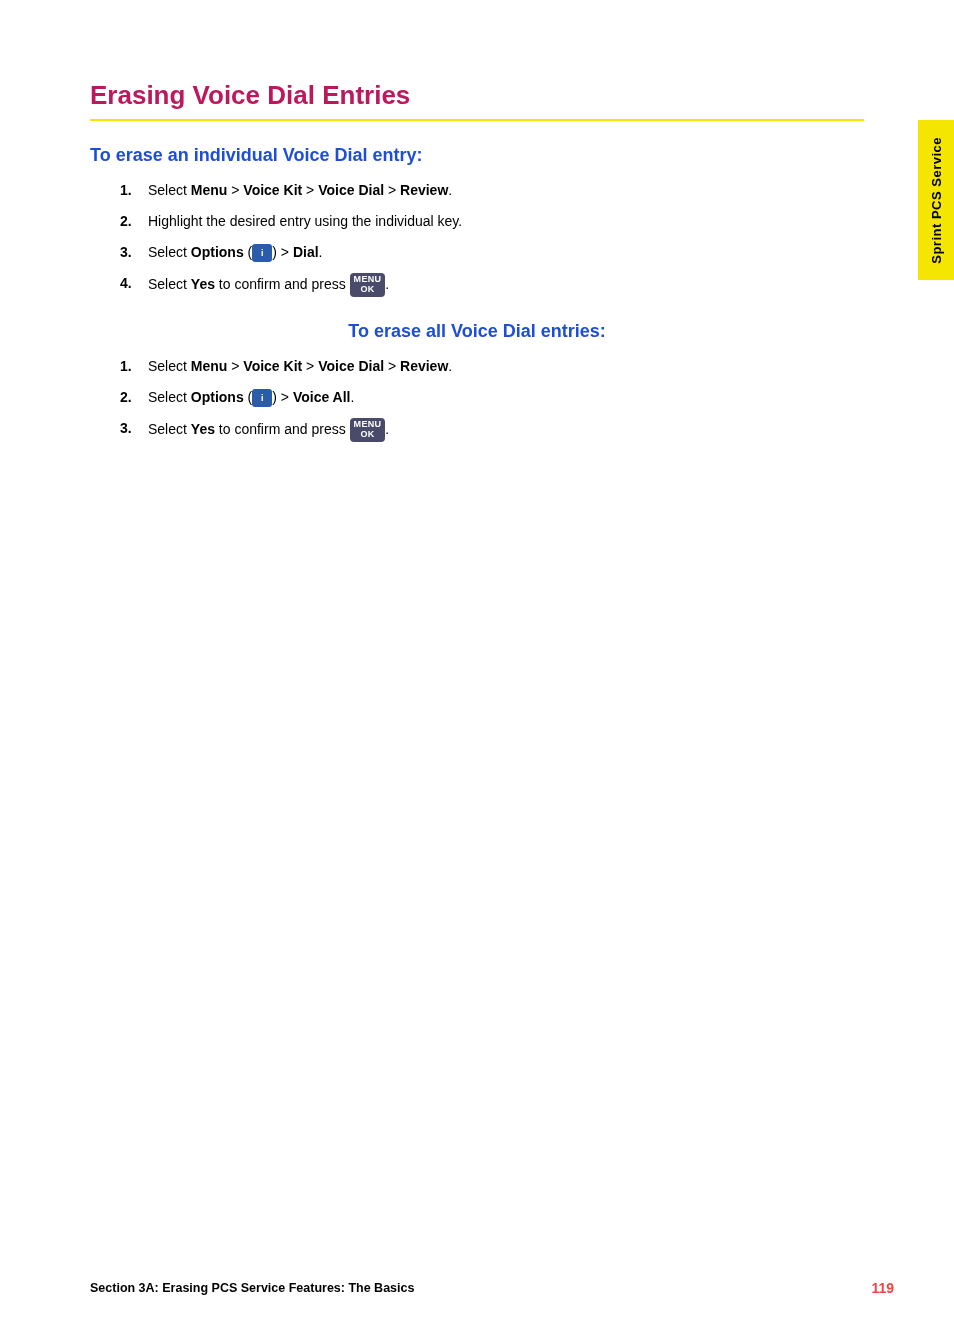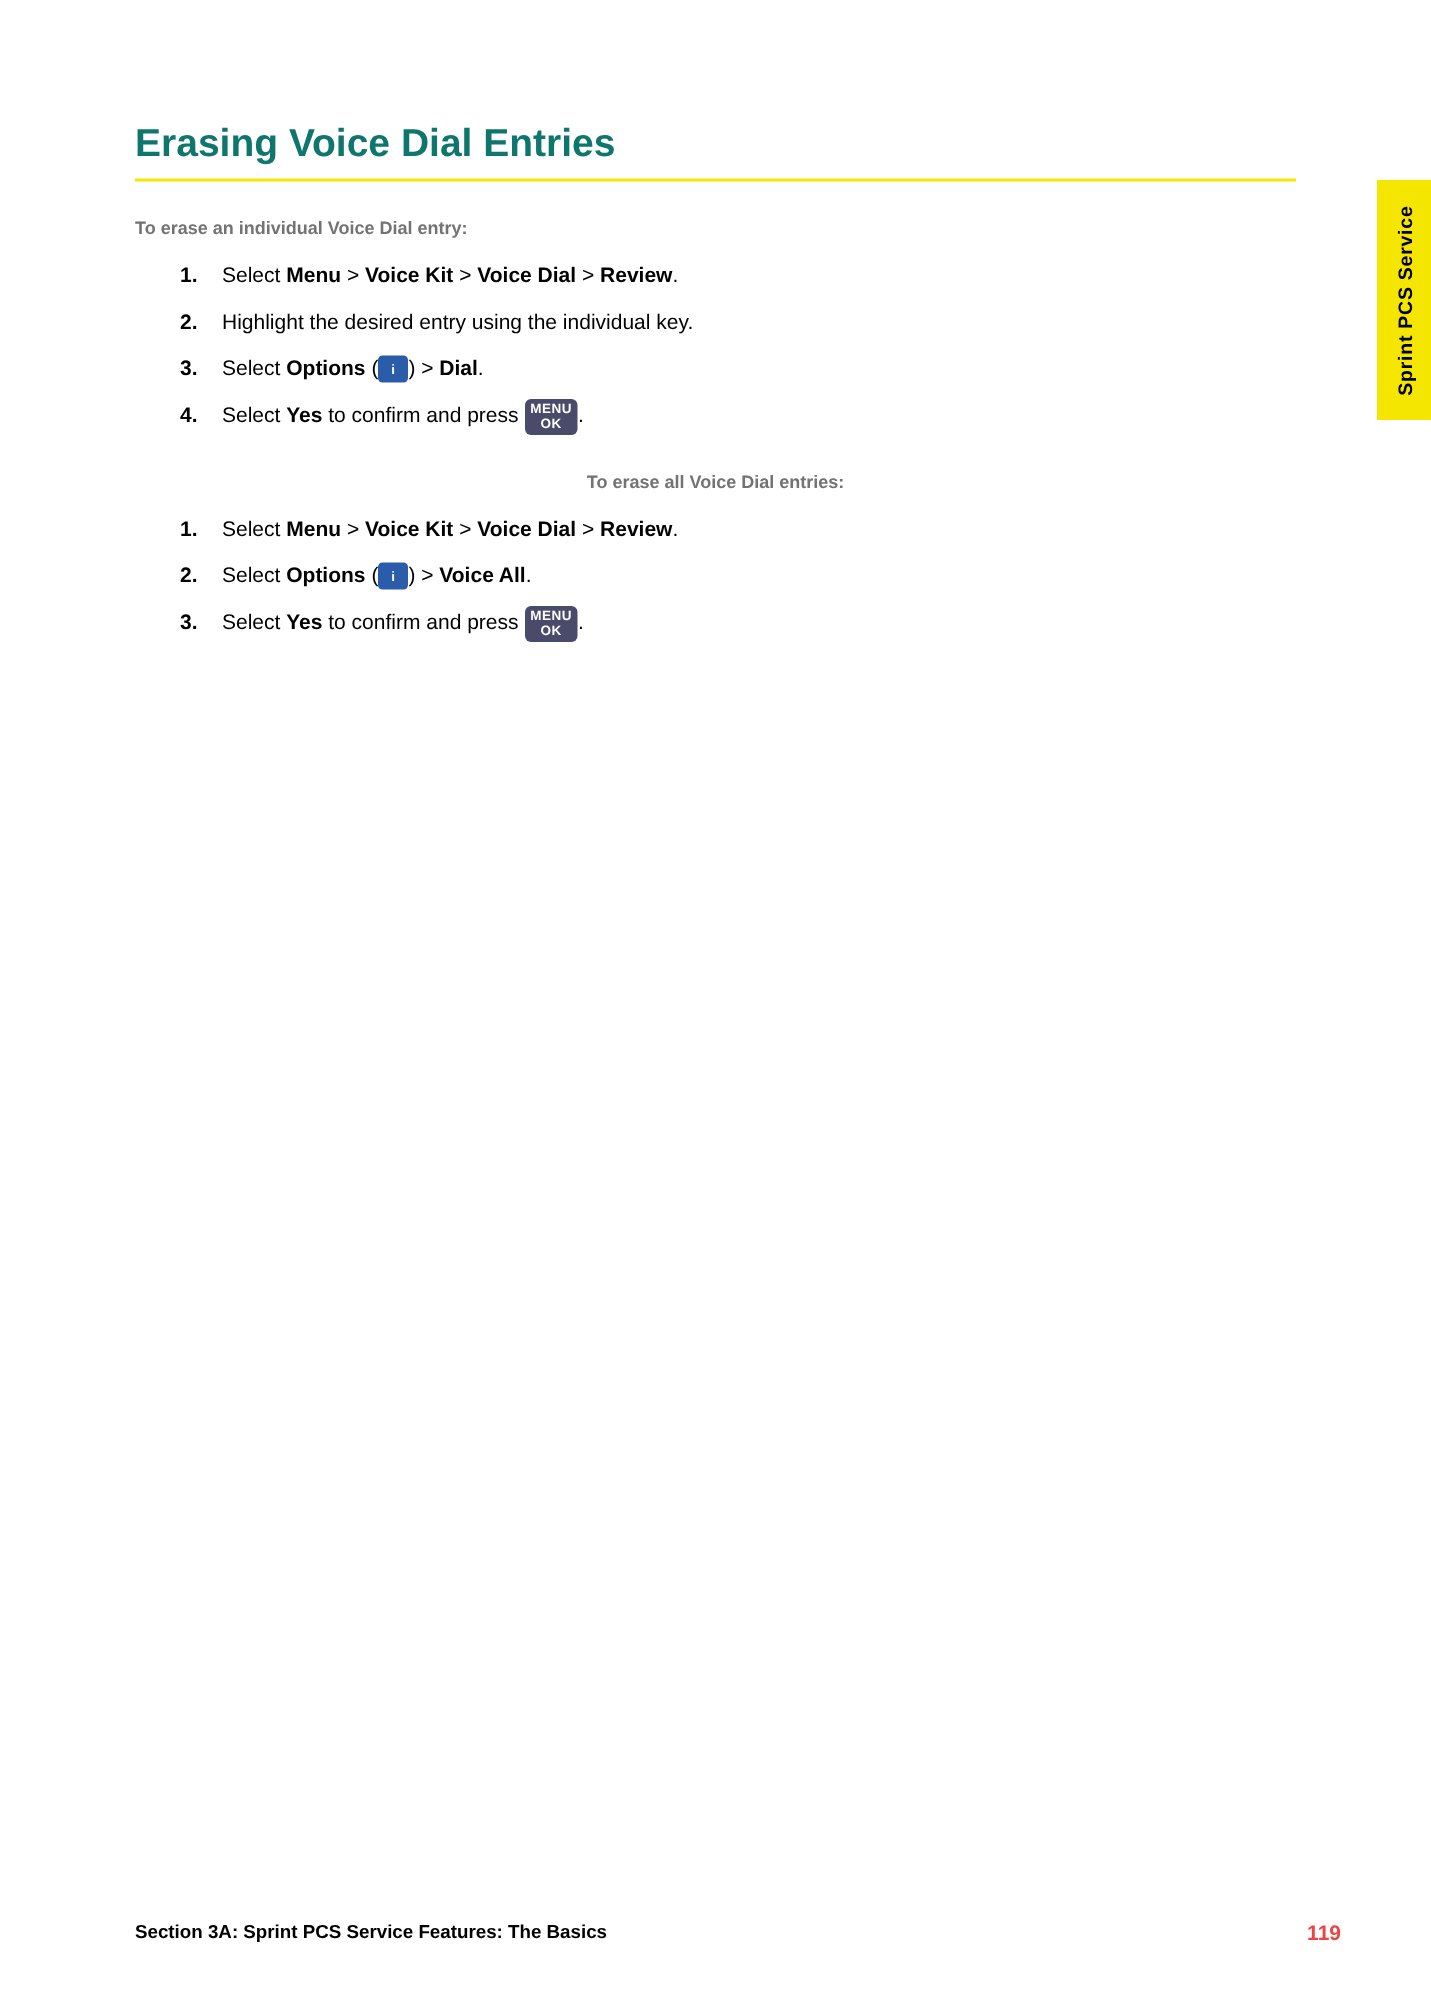--- a/index.html
+++ b/index.html
@@ -44,36 +44,36 @@
       font-size: 13px;
       font-weight: bold;
       color: #000000;
       letter-spacing: 0.5px;
       white-space: nowrap;
     }
 
     .page-title {
       font-size: 26px;
       font-weight: bold;
-      color: #0f766e;
+      color: #be185d;
       margin-bottom: 8px;
       line-height: 1.2;
     }
 
     .title-underline {
       height: 2px;
       background: #f5e600;
       margin-bottom: 24px;
       width: 100%;
     }
 
     .section-intro {
-      font-size: 12px;
-      font-weight: bold;
-      color: #737373;
+      font-size: 18px;
+      font-weight: bold;
+      color: #1d4ed8;
       margin-bottom: 14px;
       margin-left: 0;
     }
 
     .numbered-list {
       list-style: none;
       margin-left: 30px;
       margin-bottom: 24px;
     }
 
@@ -224,17 +224,17 @@
 
     <li>
       <span class="list-number">3.</span>
       <span class="list-content">
         Select <strong>Yes</strong> to confirm and press <span class="menu-ok-btn">MENU<br>OK</span>.
       </span>
     </li>
   </ol>
 
   <div class="footer">
-    <span class="footer-text">Section 3A: Sprint PCS Service Features: The Basics</span>
+    <span class="footer-text">Section 3A: Erasing PCS Service Features: The Basics</span>
     <span class="footer-page">119</span>
   </div>
 
 </div>
 
 </body></html>

